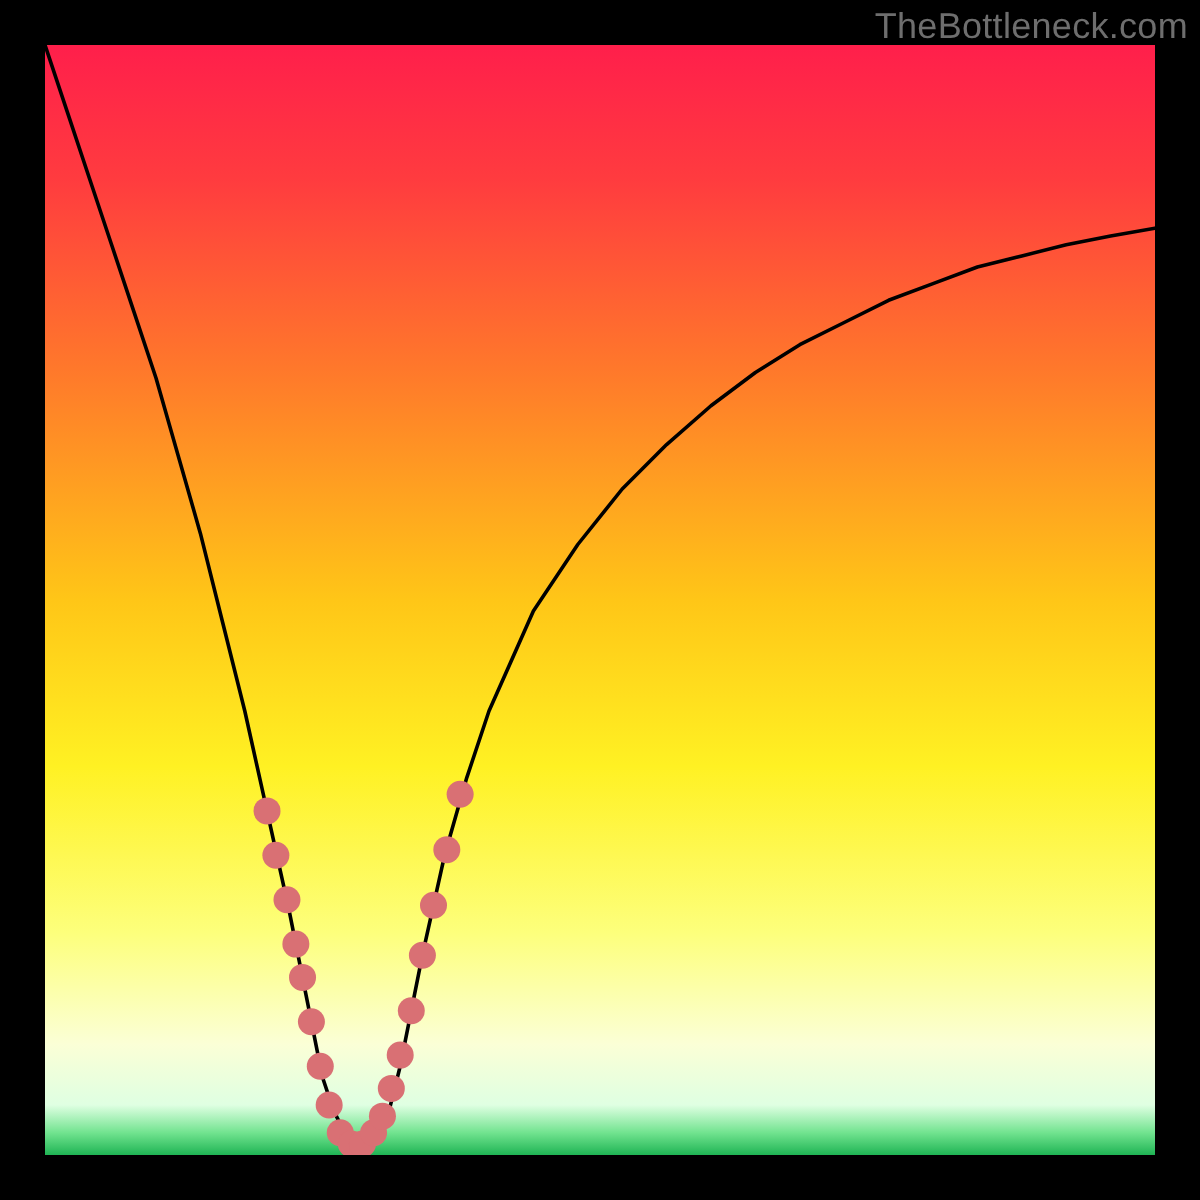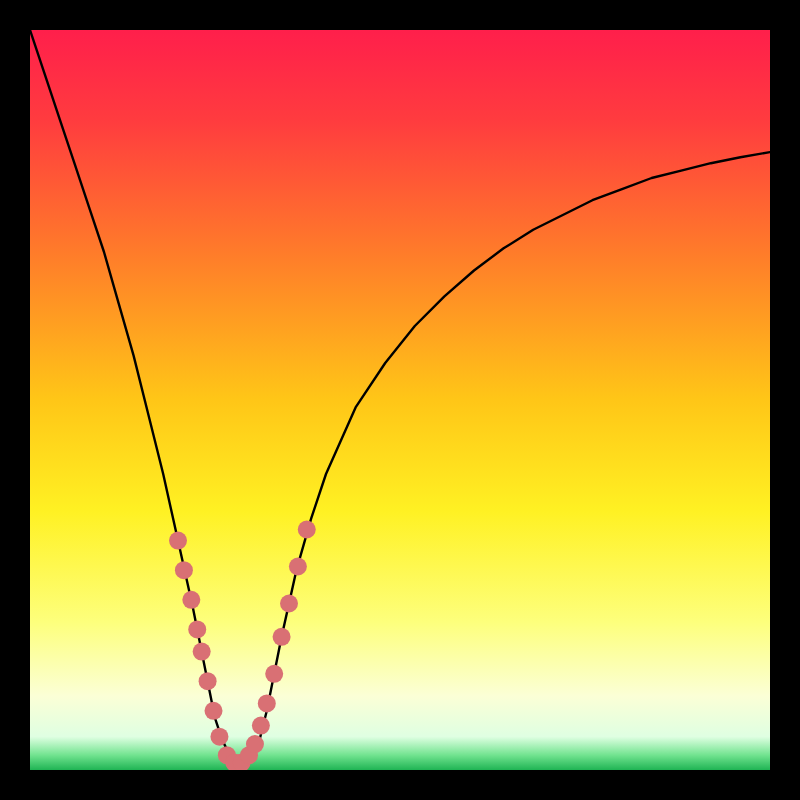--- a/index.html
+++ b/index.html
@@ -32,20 +32,21 @@
     letter-spacing: 0.2px;
     font-weight: 400;
     user-select: none;
   }
   svg { display: block; }
 </style>
 </head>
 <body>
 
 <div class="frame">
+  <div class="watermark">TheBottleneck.com</div>
   <div class="plot">
     <svg id="chart-svg" width="740" height="740" viewBox="0 0 740 740">
       <defs>
         <linearGradient id="bg-grad" x1="0" y1="0" x2="0" y2="1">
             <stop offset="0.00%" stop-color="#ff1f4b"></stop>
             <stop offset="12.00%" stop-color="#ff3b3f"></stop>
             <stop offset="30.00%" stop-color="#ff7b2a"></stop>
             <stop offset="50.00%" stop-color="#ffc617"></stop>
             <stop offset="65.00%" stop-color="#fff123"></stop>
             <stop offset="80.00%" stop-color="#fdff7c"></stop>

